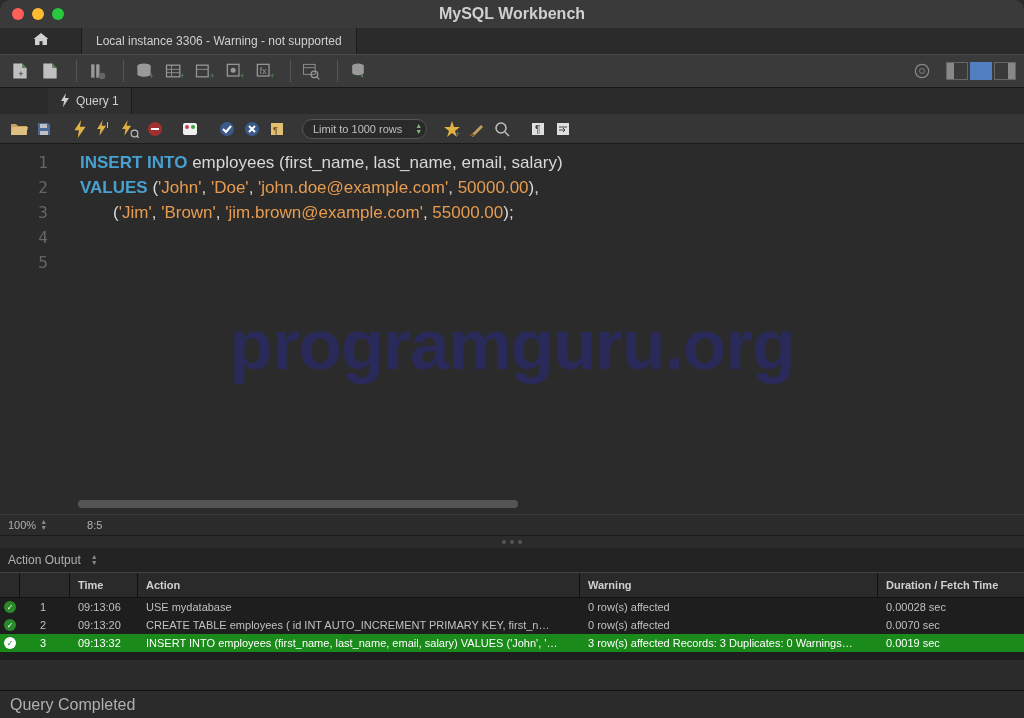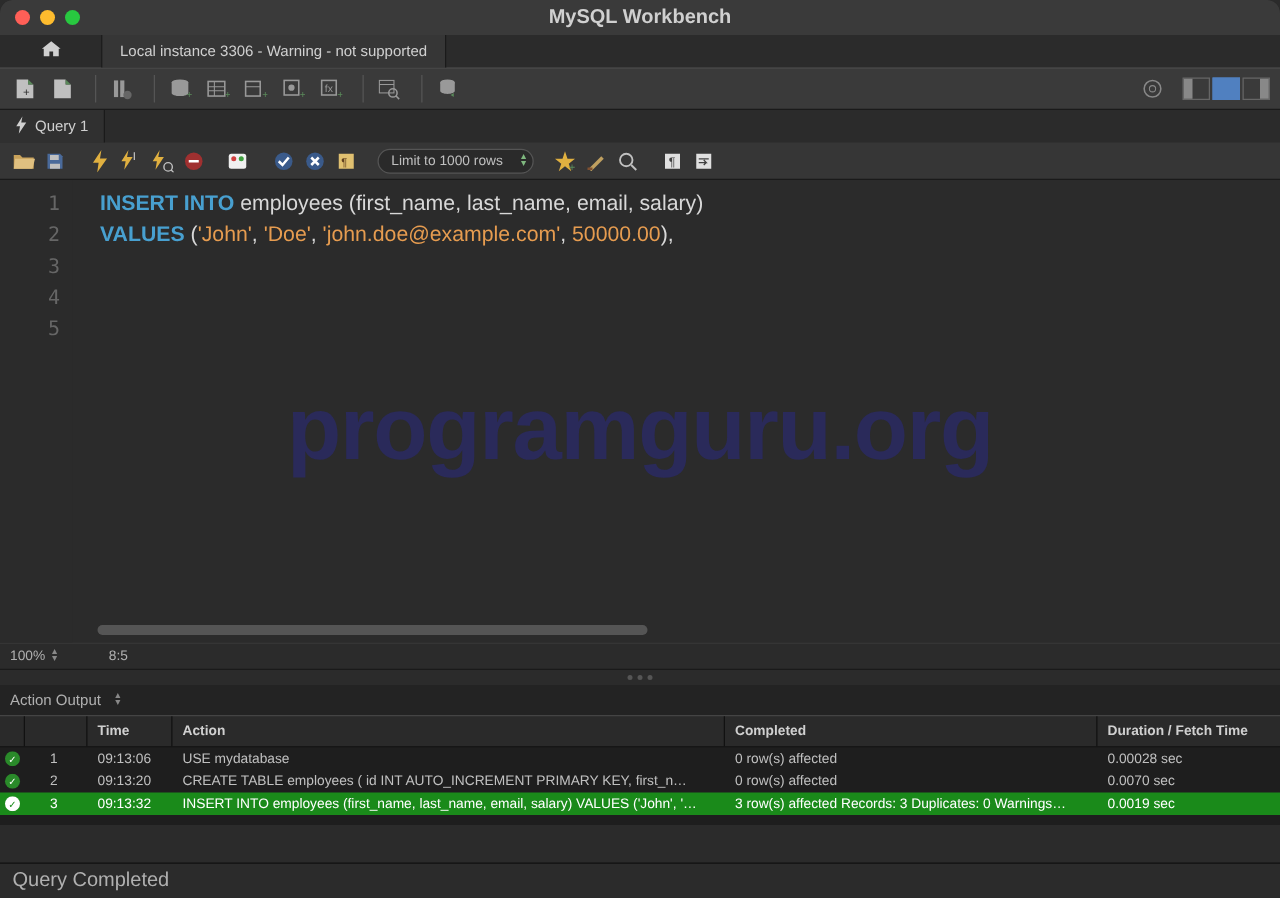--- a/index.html
+++ b/index.html
@@ -26,21 +26,21 @@
 .tb-icon svg { width: 20px; height: 20px; }
 .tb-sep { width: 1px; height: 22px; background: #555; margin: 0 8px; }
 .tb-spacer { flex: 1; }
 .tb-group { display: flex; gap: 2px; margin-left: 6px; }
 .panel-btn { width: 22px; height: 18px; border: 1px solid #666; display: flex; }
 .panel-btn.active { background: #5080c0; border-color: #5080c0; }
 .pcol { flex: 1; }
 .panel-btn .pcol.on { background: #888; }
 
 
-.query-tabs { height: 26px; background: #2b2b2b; display: flex; }
+.query-tabs { height: 26px; background: #2b2b2b; display: flex; margin-left: 48px; }
 .query-tab { display: flex; align-items: center; padding: 0 12px; background: #303030; color: #d0d0d0; font-size: 12px; gap: 6px; border-right: 1px solid #1a1a1a; }
 
 
 .sql-toolbar { height: 30px; background: #363636; display: flex; align-items: center; padding: 0 8px; gap: 3px; border-bottom: 1px solid #1a1a1a; }
 .sql-tb-icon { width: 22px; height: 22px; display: flex; align-items: center; justify-content: center; cursor: pointer; }
 .sql-tb-sep { width: 8px; }
 .limit-select { height: 20px; background: #2a2a2a; border: 1px solid #555; border-radius: 10px; color: #c0c0c0; font-size: 11px; padding: 0 24px 0 10px; position: relative; display: flex; align-items: center; }
 .limit-arrows { position: absolute; right: 4px; display: flex; flex-direction: column; font-size: 7px; color: #7fb87f; line-height: 6px; }
 
 
@@ -345,20 +345,21 @@
   <div class="gutter">
     <div class="gutter-line">1</div>
     <div class="gutter-line">2</div>
     <div class="gutter-line">3</div>
     <div class="gutter-line">4</div>
     <div class="gutter-line">5</div>
   </div>
   <div class="code">
     <div class="ln"><span class="kw">INSERT</span> <span class="kw">INTO</span> <span class="id">employees</span> <span class="pn">(</span><span class="id">first_name</span><span class="pn">,</span> <span class="id">last_name</span><span class="pn">,</span> <span class="id">email</span><span class="pn">,</span> <span class="id">salary</span><span class="pn">)</span></div>
     <div class="ln"><span class="kw">VALUES</span> <span class="pn">(</span><span class="st">'John'</span><span class="pn">,</span> <span class="st">'Doe'</span><span class="pn">,</span> <span class="st">'john.doe@example.com'</span><span class="pn">,</span> <span class="nm">50000.00</span><span class="pn">),</span></div>
+    <div class="ln">       <span class="pn">(</span><span class="st">'Jim'</span><span class="pn">,</span> <span class="st">'Brown'</span><span class="pn">,</span> <span class="st">'jim.brown@example.com'</span><span class="pn">,</span> <span class="nm">55000.00</span><span class="pn">);</span></div>
   </div>
   <div class="watermark">programguru.org</div>
   <div class="hscroll">
       <div class="hscroll-thumb"></div>
     </div>
 </div>
 
 <div class="editor-status">
   <div class="zoom">
     <span>100%</span>
@@ -383,21 +384,21 @@
       <span>▼</span>
     </span>
 </div>
 
 <div class="output-table">
   <div class="output-head">
     <div class="oh c-stat"></div>
     <div class="oh c-idx"></div>
     <div class="oh c-time">Time</div>
     <div class="oh c-act">Action</div>
-    <div class="oh c-resp">Completed</div>
+    <div class="oh c-resp">Warning</div>
     <div class="oh c-dur">Duration / Fetch Time</div>
   </div>
   <div class="output-body">
     <div class="output-row">
       <div class="oc c-stat">
           <span class="ok-mark">✓</span>
         </div>
       <div class="oc c-idx">1</div>
       <div class="oc c-time">09:13:06</div>
       <div class="oc c-act">USE mydatabase</div>

